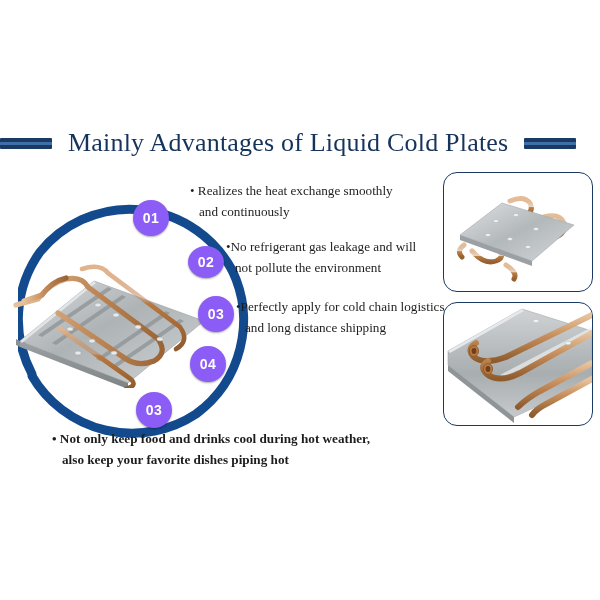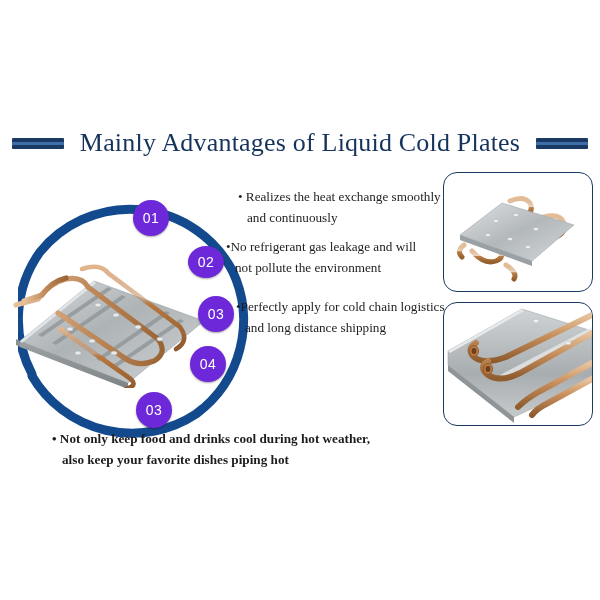--- a/index.html
+++ b/index.html
@@ -5,21 +5,21 @@
   html,body{margin:0;padding:0;}
   body{
     width:600px;height:600px;overflow:hidden;background:#ffffff;
     font-family:"Liberation Serif", serif;
   }
   .page{position:relative;width:600px;height:600px;background:#fff;}
 
   
   .title-row{
     position:absolute;left:0;top:122px;width:600px;height:42px;
-    display:flex;align-items:center;justify-content:center;gap:16px;
+    display:flex;align-items:center;justify-content:flex-start;gap:16px;
   }
   .title-rule{
     width:52px;height:11px;position:relative;flex:0 0 auto;
     background:#1b3a63;border-radius:1px;
   }
   .title-rule::after{
     content:"";position:absolute;left:0;top:4px;width:52px;height:3px;
     background:#3f6fa8;
   }
   .title-text{
@@ -29,43 +29,43 @@
 
   
   .arc-svg{position:absolute;left:18px;top:178px;width:260px;height:268px;}
 
   
   .plate-left{position:absolute;left:8px;top:243px;width:205px;height:145px;}
 
   
   .badge{
     position:absolute;border-radius:50%;
-    background:#6d28d9;
+    background:#8b5cf6;
     color:#ffffff;
     display:flex;align-items:center;justify-content:center;
     font-family:"Liberation Sans", sans-serif;
-    font-weight:normal;font-size:14px;letter-spacing:.5px;
+    font-weight:bold;font-size:14px;letter-spacing:.5px;
     box-shadow:0 1px 2px rgba(0,0,0,.35);
   }
   .b01{left:133px;top:200px;width:36px;height:36px;}
   .b02{left:188px;top:238px;width:36px;height:32px;margin-top:8px;}
   .b03{left:198px;top:296px;width:36px;height:36px;}
   .b04{left:190px;top:346px;width:36px;height:36px;}
   .b05{left:136px;top:392px;width:36px;height:36px;}
 
   
   .bullet{
     position:absolute;color:#1d1d1d;font-size:13.2px;line-height:21px;
     font-family:"Liberation Serif", serif;
   }
   .bullet .l1{display:block;white-space:nowrap;}
   .bullet .l2{display:block;white-space:nowrap;padding-left:9px;}
   .dot{font-size:13px;}
 
-  .t1{left:190px;top:186px;margin-left:48px;}
+  .t1{left:190px;top:180px;}
   .t2{left:226px;top:236px;}
   .t3{left:236px;top:296px;}
   .t4{left:228px;top:354px;}
   .t5{left:52px;top:428px;font-weight:bold;}
   .t5 .l2{padding-left:10px;}
 
   
   .photo-box{
     position:absolute;border:1.6px solid #1b3a63;border-radius:14px;
     background:#ffffff;overflow:hidden;

